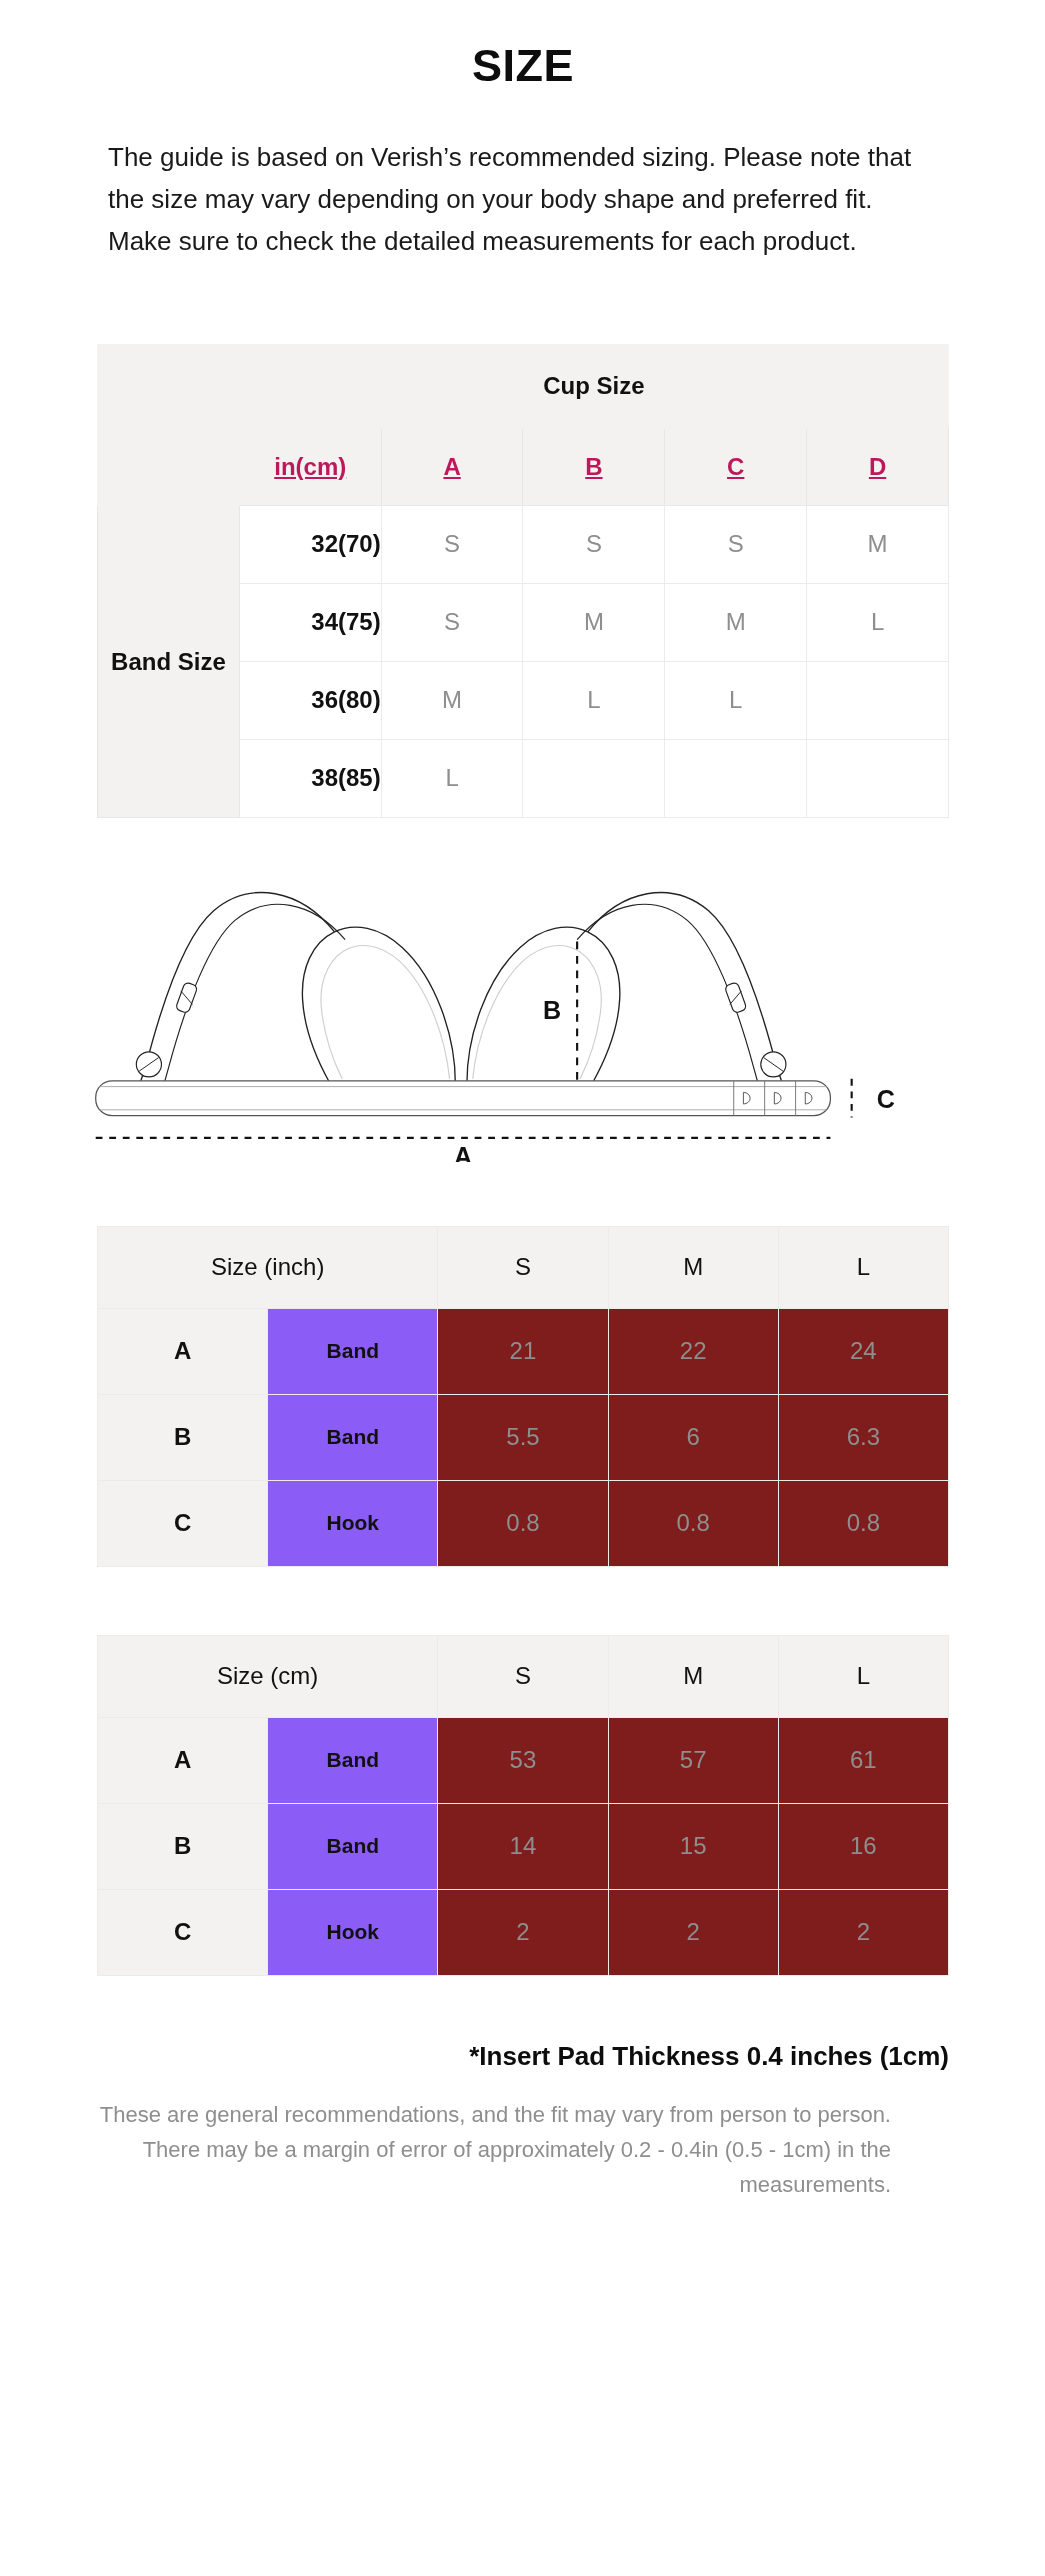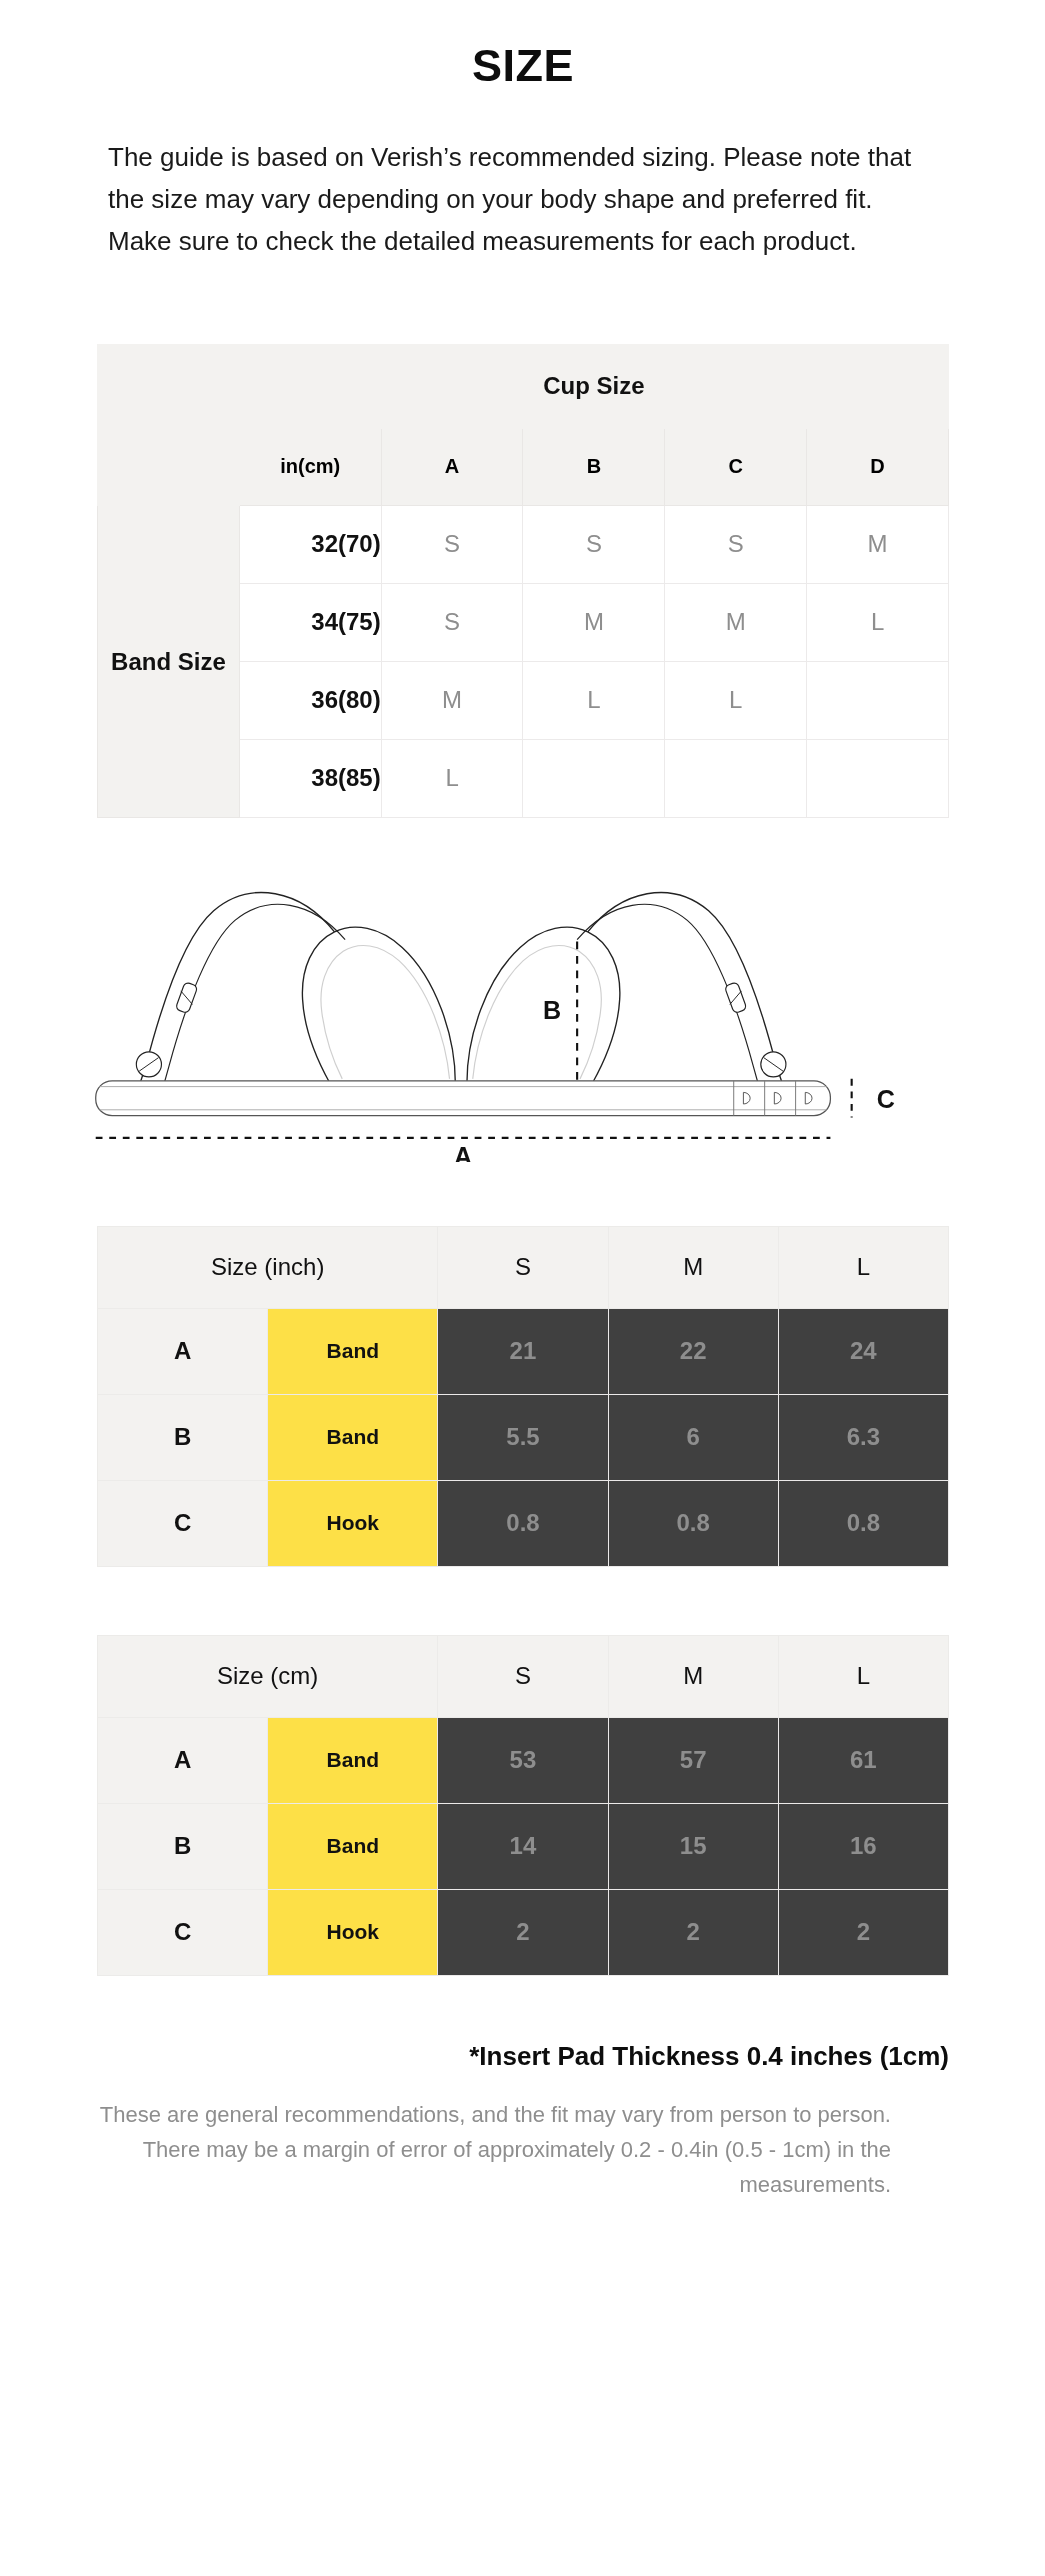--- a/index.html
+++ b/index.html
@@ -73,24 +73,25 @@
     color: #111;
     border-color: #f3f2f0;
   }
   .t1 .corner-blank {
     background: #f3f2f0;
     border-color: #f3f2f0;
   }
   .t1 .col-head {
     background: #f3f2f0;
     height: 76px;
-    font-size: 20px;
-    font-weight: 700;
-    color: #000000;
+    font-size: 24px;
+    font-weight: 700;
+    color: #be185d;
     border-color: #e9e7e5;
+    text-decoration: underline;
   }
   .t1 .band-stub {
     background: #f3f2f0;
     font-size: 24px;
     font-weight: 700;
     color: #111;
     line-height: 1.3;
     border-color: #e9e7e5;
   }
   .t1 .rowlabel {
@@ -131,31 +132,31 @@
   }
   .m .abc {
     background: #f3f2f0;
     width: 85px;
     font-size: 24px;
     font-weight: 700;
     color: #111;
     border-color: #ecebe9;
   }
   .m .part {
-    background: #fde047;
+    background: #8b5cf6;
     font-size: 21px;
     font-weight: 700;
     color: #111;
     margin-left: 40px;
   }
   .m .val {
-    background: #404040;
+    background: #7f1d1d;
     font-size: 24px;
     color: #8e8e8e;
-    font-weight: 700;
+    font-weight: 400;
   }
   .m tbody td { height: 85px; }
 
   
   .notes {
     width: 852px;
     margin: 64px auto 0 auto;
     text-align: right;
   }
   .note-strong {

